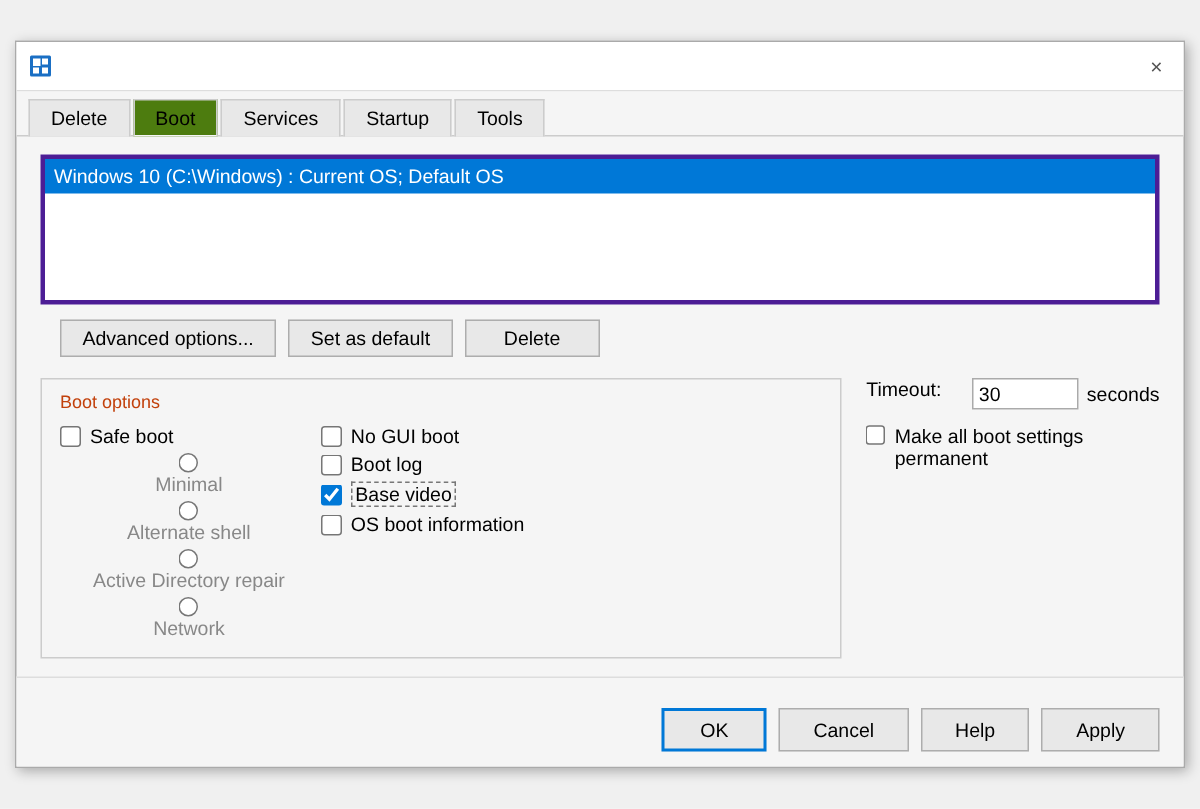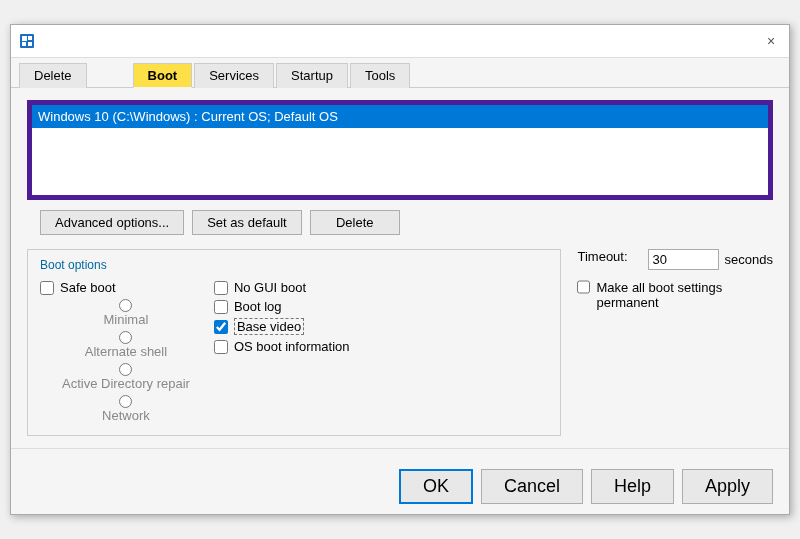--- a/index.html
+++ b/index.html
@@ -57,31 +57,30 @@
       padding: 4px 14px;
       border: 1px solid #ccc;
       border-bottom: none;
       background: #e8e8e8;
       cursor: pointer;
       font-size: 13px;
       position: relative;
       top: 1px;
     }
     .tab.active {
-      background: #fde047;
+      background: #4d7c0f;
       border-bottom: 1px solid #f5f5f5;
       z-index: 1;
-      font-weight: 700;
-      margin-left: 44px;
+      font-weight: 400;
     }
     .content {
       padding: 12px 16px;
     }
     .os-list {
-      border: 5px solid #4c1d95;
+      border: 3px solid #4c1d95;
       background: #fff;
       height: 100px;
       margin-bottom: 10px;
       overflow-y: auto;
     }
     .os-item {
       padding: 4px 6px;
       background: #0078d7;
       color: #fff;
       font-size: 13px;
@@ -106,21 +105,21 @@
       gap: 16px;
     }
     .boot-options {
       border: 1px solid #ccc;
       padding: 8px 12px;
       flex: 1;
     }
     .boot-options-title {
       font-size: 12px;
       margin-bottom: 8px;
-      color: #0369a1;
+      color: #c2410c;
     }
     .option-row {
       display: flex;
       align-items: center;
       gap: 6px;
       margin-bottom: 4px;
       font-size: 13px;
     }
     .radio-option {
       display: flex;
@@ -168,21 +167,21 @@
       gap: 8px;
       padding: 10px 16px;
       border-top: 1px solid #ddd;
       background: #f5f5f5;
     }
     .footer-btn {
       padding: 5px 22px;
       border: 1px solid #adadad;
       background: #e8e8e8;
       cursor: pointer;
-      font-size: 18px;
+      font-size: 13px;
       min-width: 70px;
       margin-top: 10px;
     }
     .footer-btn.ok-btn {
       border: 2px solid #0078d7;
       background: #e8e8e8;
     }
     .two-col {
       display: flex;
       gap: 24px;

